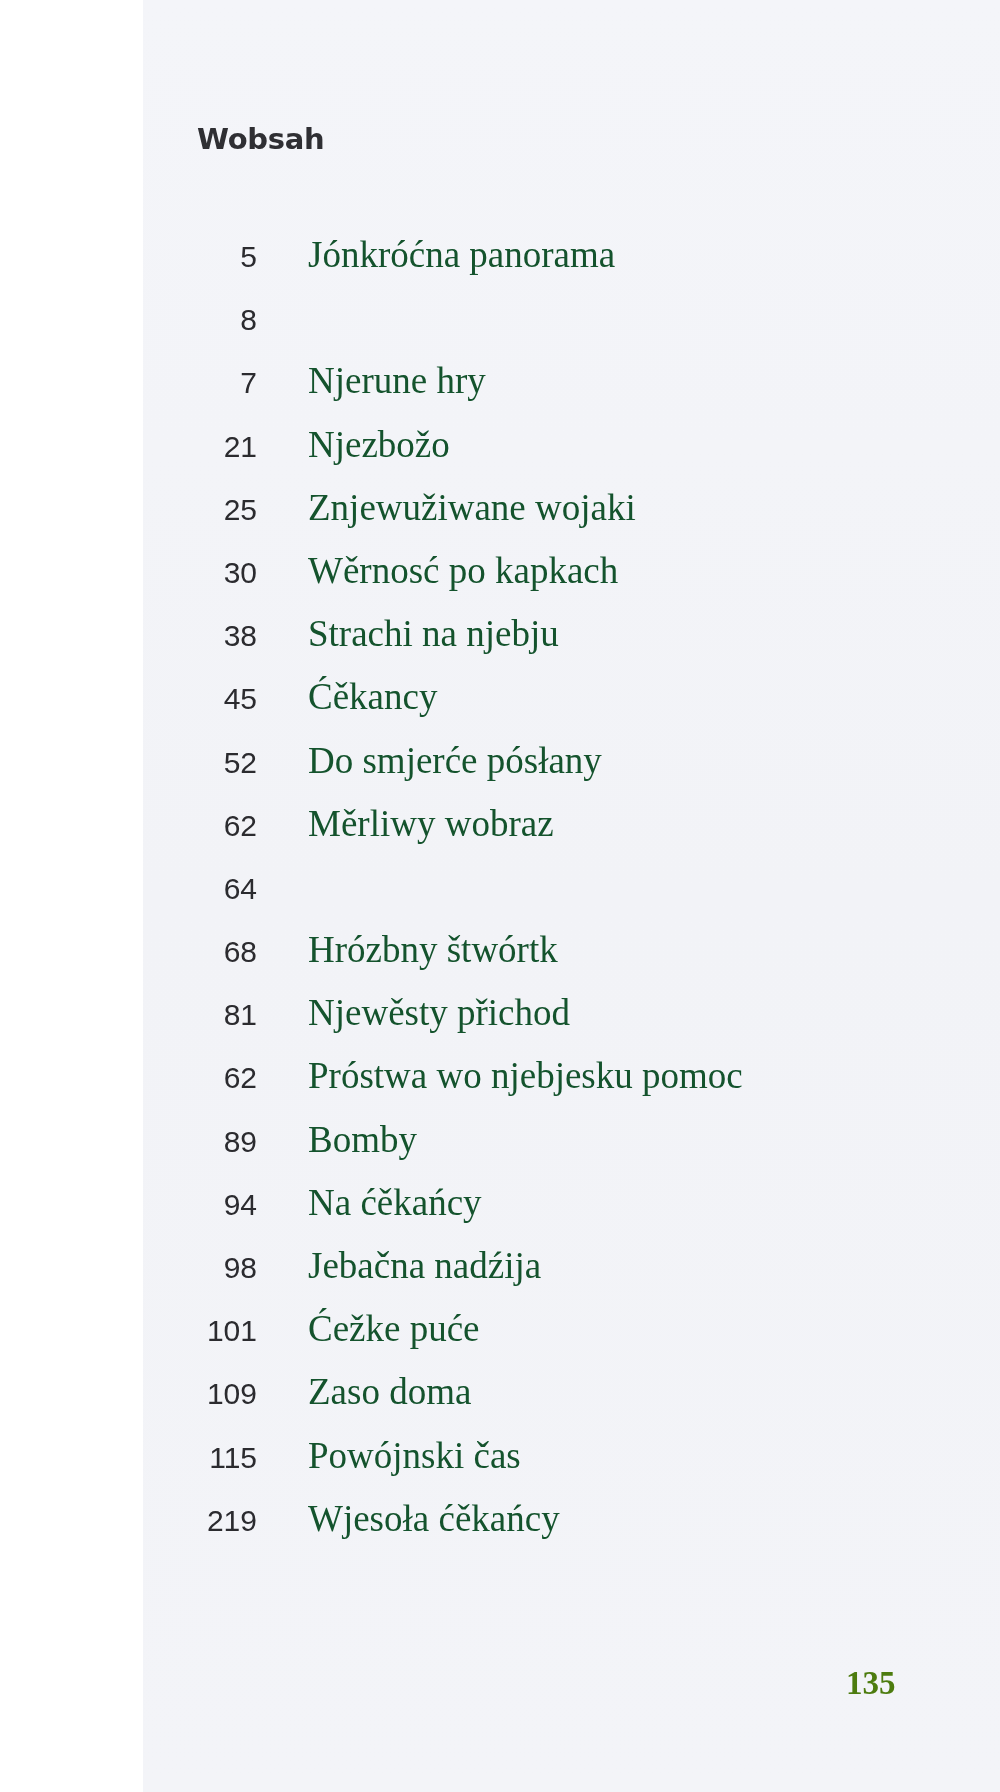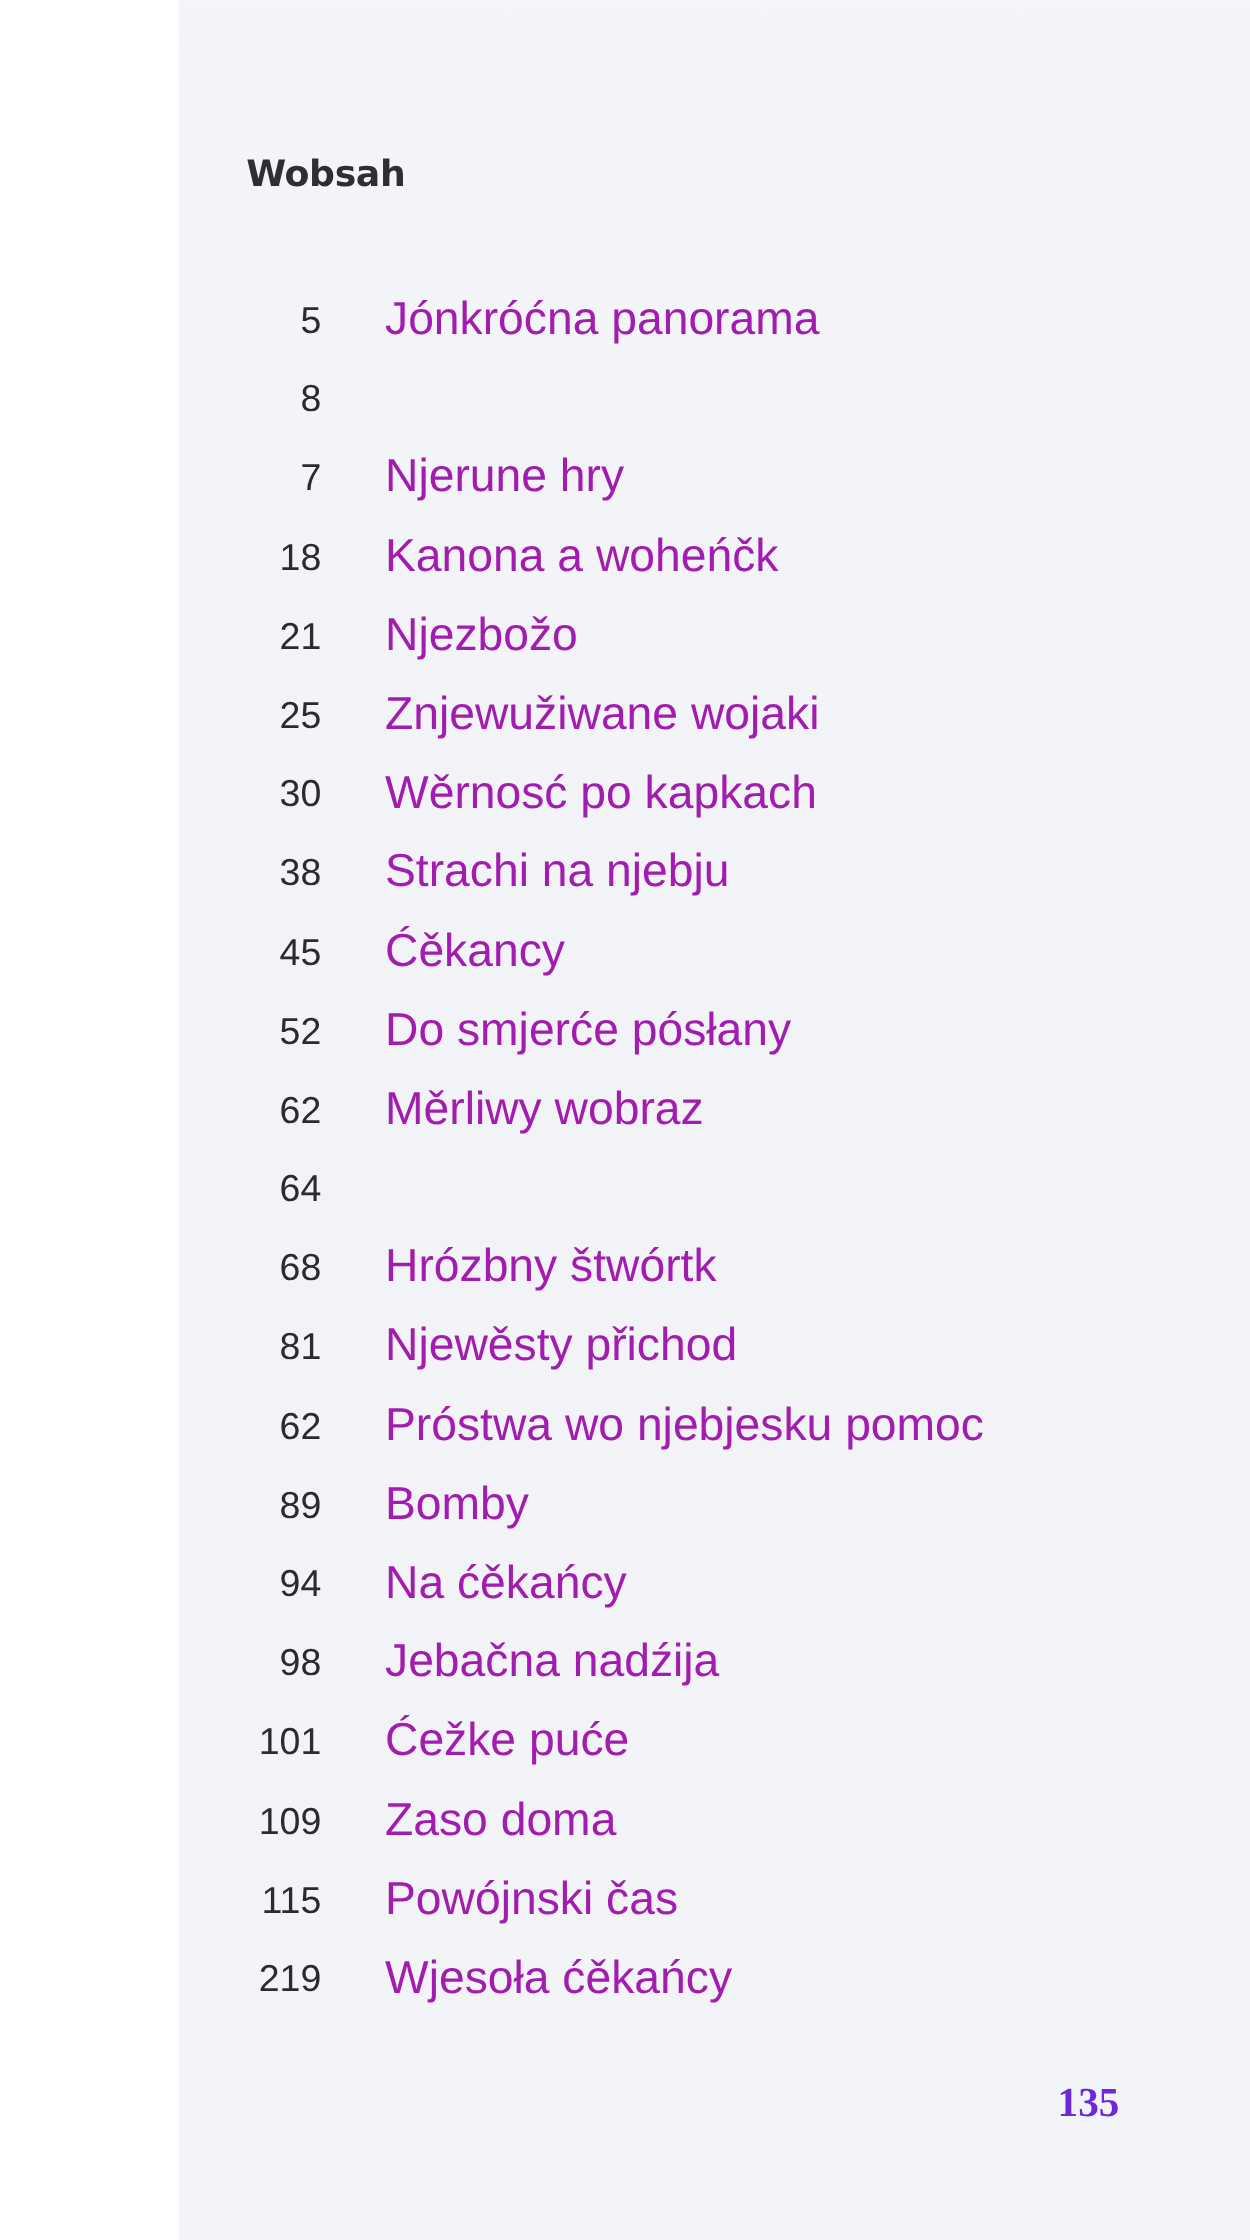--- a/index.html
+++ b/index.html
@@ -59,35 +59,35 @@
     font-family: "Liberation Sans", "DejaVu Sans", sans-serif;
     font-size: 30px;
     line-height: 34px;
     color: #2b2b2f;
     text-align: right;
   }
   .toc-title {
     position: absolute;
     left: 308px;
     top: 3px;
-    font-family: Liberation Sans, sans-serif;
+    font-family: Liberation Serif, serif;
     font-size: 37px;
     line-height: 40px;
-    color: #a21caf;
+    color: #14532d;
     white-space: nowrap;
   }
   .folio {
     position: absolute;
     left: 846px;
     top: 1664px;
     font-family: "Liberation Serif", "DejaVu Serif", serif;
     font-weight: bold;
     font-size: 33px;
     line-height: 38px;
-    color: #6d28d9;
+    color: #4d7c0f;
   }
 </style>
 </head>
 <body>
 
 <div class="margin-strip"></div>
 
 <div class="page"></div>
 
 <h1 class="heading">Wobsah</h1>
@@ -96,24 +96,20 @@
   <li class="toc-row">
       <span class="toc-num">5</span>
       <span class="toc-title">Jónkróćna panorama</span>
     </li>
   <li class="toc-row">
       <span class="toc-num">8</span>
     </li>
   <li class="toc-row">
       <span class="toc-num">7</span>
       <span class="toc-title">Njerune hry</span>
-    </li>
-  <li class="toc-row">
-      <span class="toc-num">18</span>
-      <span class="toc-title">Kanona a woheńčk</span>
     </li>
   <li class="toc-row">
       <span class="toc-num">21</span>
       <span class="toc-title">Njezbožo</span>
     </li>
   <li class="toc-row">
       <span class="toc-num">25</span>
       <span class="toc-title">Znjewužiwane wojaki</span>
     </li>
   <li class="toc-row">

